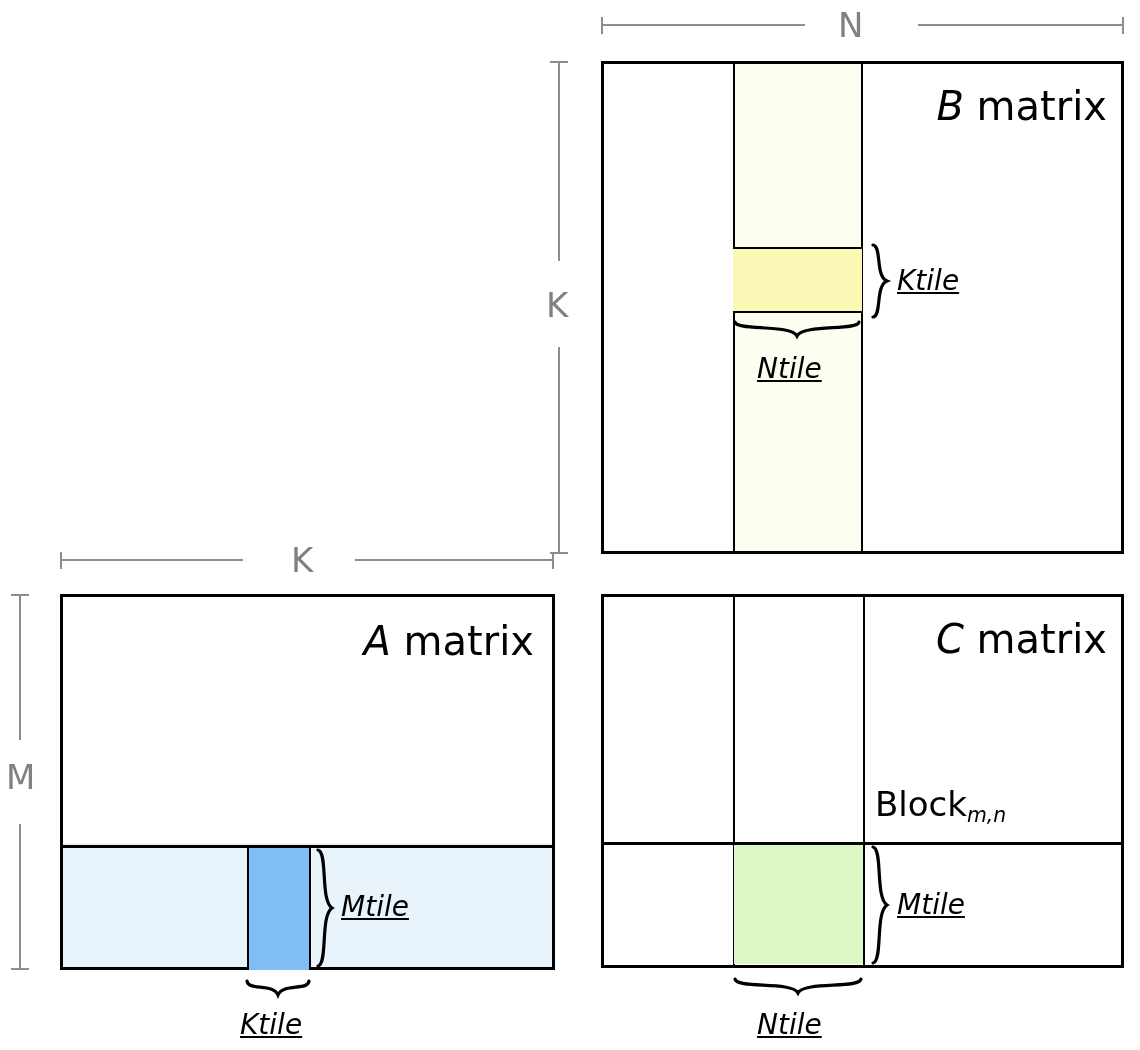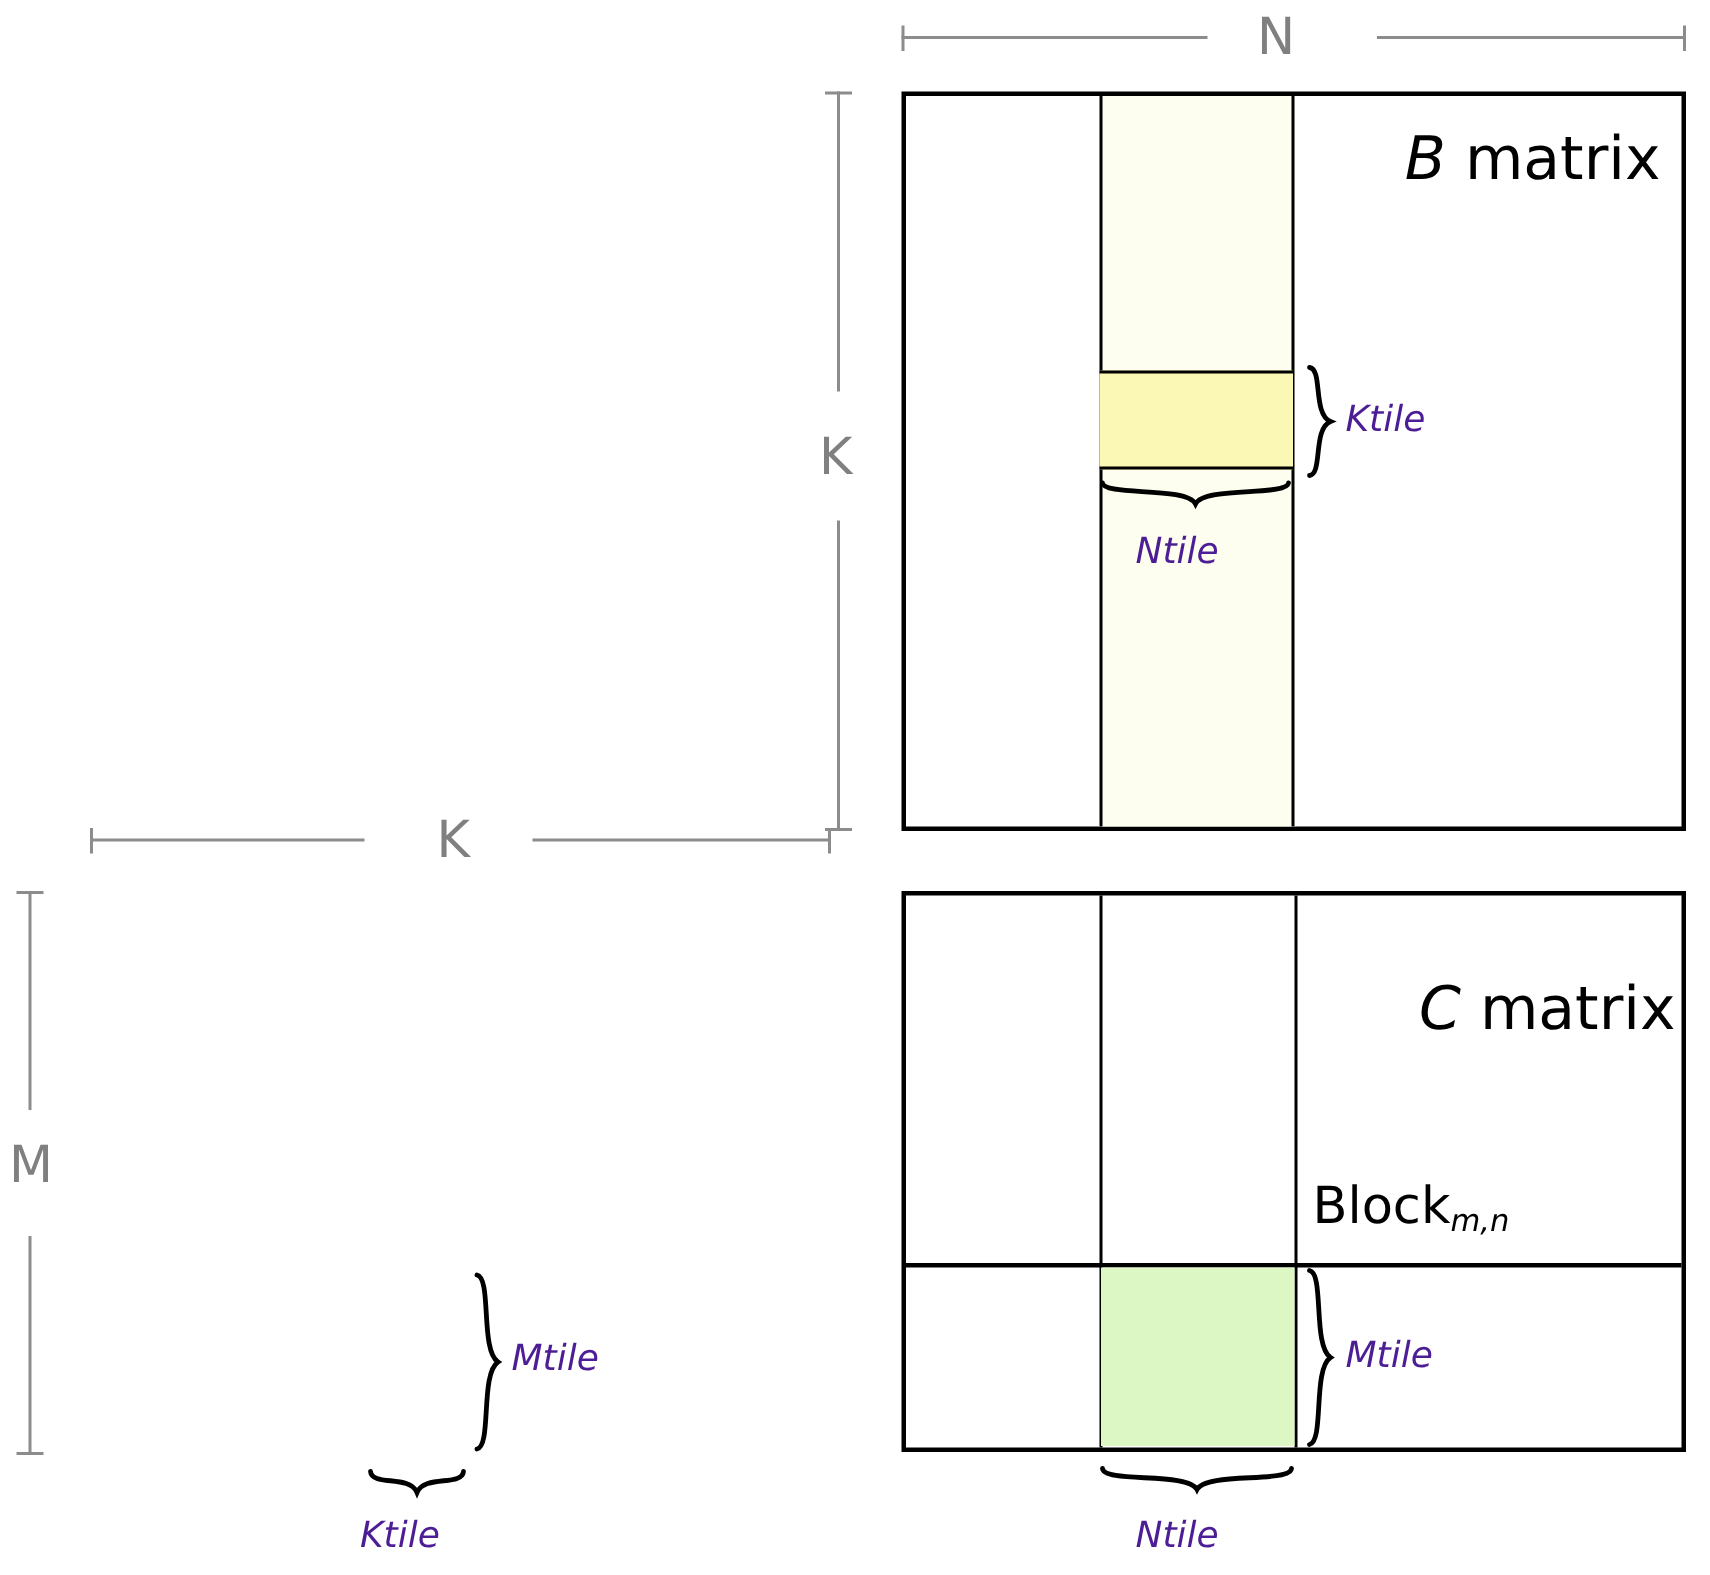--- a/index.html
+++ b/index.html
@@ -20,22 +20,22 @@
     position:absolute;font-size:40px;color:#000;white-space:nowrap;
     line-height:1;
   }
   .mlabel i{font-style:italic;}
   .blocklabel{
     position:absolute;font-size:34px;color:#000;white-space:nowrap;line-height:1;
   }
   .blocklabel sub{font-size:0.60em;font-style:italic;vertical-align:-0.28em;}
 
   .tilelabel{
-    position:absolute;font-size:24px;font-style:italic;color:#4c1d95;
-    white-space:nowrap;line-height:1;
+    position:absolute;font-size:28px;font-style:italic;color:#000000;
+    white-space:nowrap;line-height:1;text-decoration:underline;
   }
 
   
   .dimlabel{
     position:absolute;font-size:34px;color:#808080;white-space:nowrap;line-height:1;
   }
   .dseg{position:absolute;background:#8c8c8c;}
   .dtickv{position:absolute;background:#8c8c8c;width:2px;}
   .dtickh{position:absolute;background:#8c8c8c;height:2px;}
 
@@ -101,20 +101,32 @@
   </div>
 
   <div>
     <div class="dtickh" style="left:11px;top:594px;width:18px;"></div>
     <div class="dseg" style="left:19px;top:594px;width:2px;height:146px;"></div>
     <div class="dimlabel" style="left:6px;top:760px;">M</div>
     <div class="dseg" style="left:19px;top:824px;width:2px;height:145px;"></div>
     <div class="dtickh" style="left:11px;top:968px;width:18px;"></div>
   </div>
 
+  <div class="mat" style="left:60px;top:594px;width:495px;height:376px;">
+
+    <div class="fill" style="left:0;bottom:0;width:100%;height:124px;background:#e9f3fc;"></div>
+
+    <div class="rule" style="left:0;top:248px;width:100%;height:2.5px;"></div>
+
+    <div class="fill" style="left:184px;top:250.5px;width:64px;height:122px;background:#80bdf5;border-left:2.5px solid #000;border-right:2.5px solid #000;"></div>
+
+    <div class="mlabel" style="right:18px;top:24px;">
+      <i>A</i><span> matrix</span>
+    </div>
+  </div>
 
   <div class="brace" style="left:314px;top:848px;">
     <svg width="26" height="120" viewBox="0 0 26 120">
       <path d="M4,2 C14,4 6,52 18,60 C6,68 14,116 4,118" fill="none" stroke="#000" stroke-width="3.2" stroke-linecap="round"></path>
     </svg>
   </div>
   <div class="tilelabel" style="left:341px;top:893px;">Mtile</div>
 
   <div class="brace" style="left:245px;top:977px;">
     <svg width="68" height="26" viewBox="0 0 68 26">
@@ -125,21 +137,21 @@
 
   <div class="mat" style="left:601px;top:594px;width:523px;height:374px;">
 
     <div class="rule" style="left:129px;top:0;width:2px;height:100%;"></div>
     <div class="rule" style="left:259px;top:0;width:2px;height:100%;"></div>
 
     <div class="rule" style="left:0;top:245px;width:100%;height:2.5px;"></div>
 
     <div class="fill" style="left:130px;top:247.5px;width:129px;height:119px;background:#ddf7c4;"></div>
 
-    <div class="mlabel" style="right:4px;top:22px;margin-top:34px;">
+    <div class="mlabel" style="right:14px;top:22px;">
       <i>C</i><span> matrix</span>
     </div>
 
     <div class="blocklabel" style="left:271px;top:190px;">
       <span>Block</span><sub>m,n</sub>
     </div>
   </div>
 
   <div class="brace" style="left:869px;top:845px;">
     <svg width="26" height="120" viewBox="0 0 26 120">

